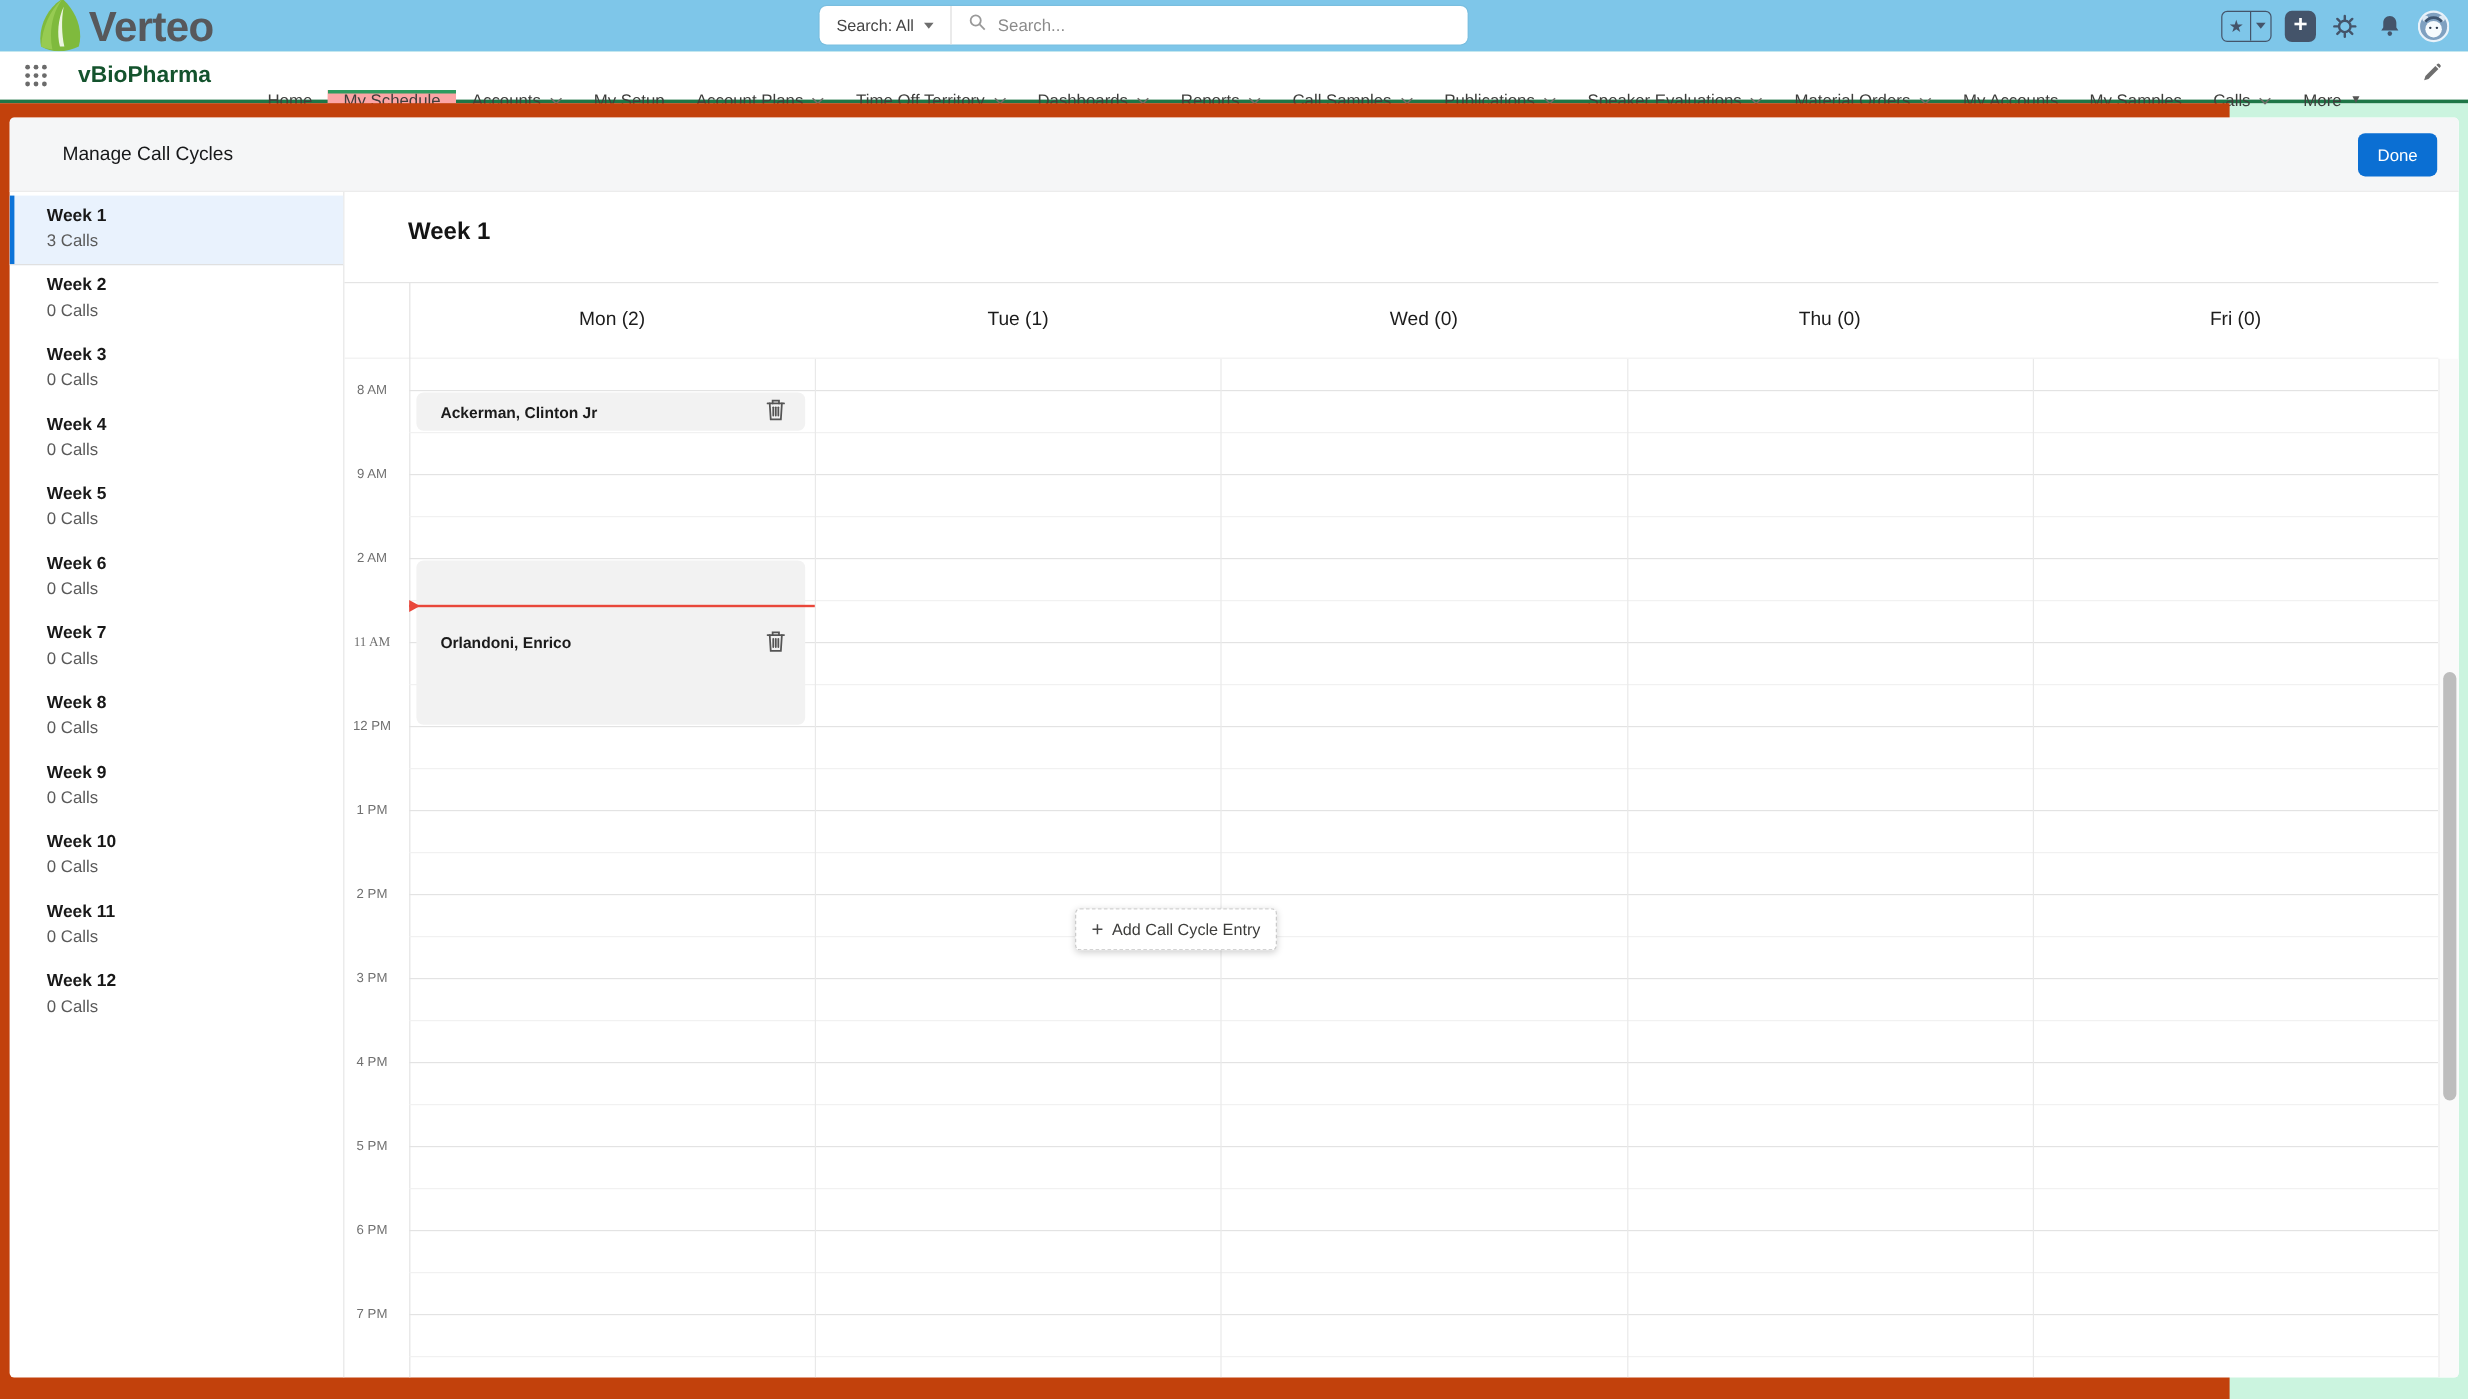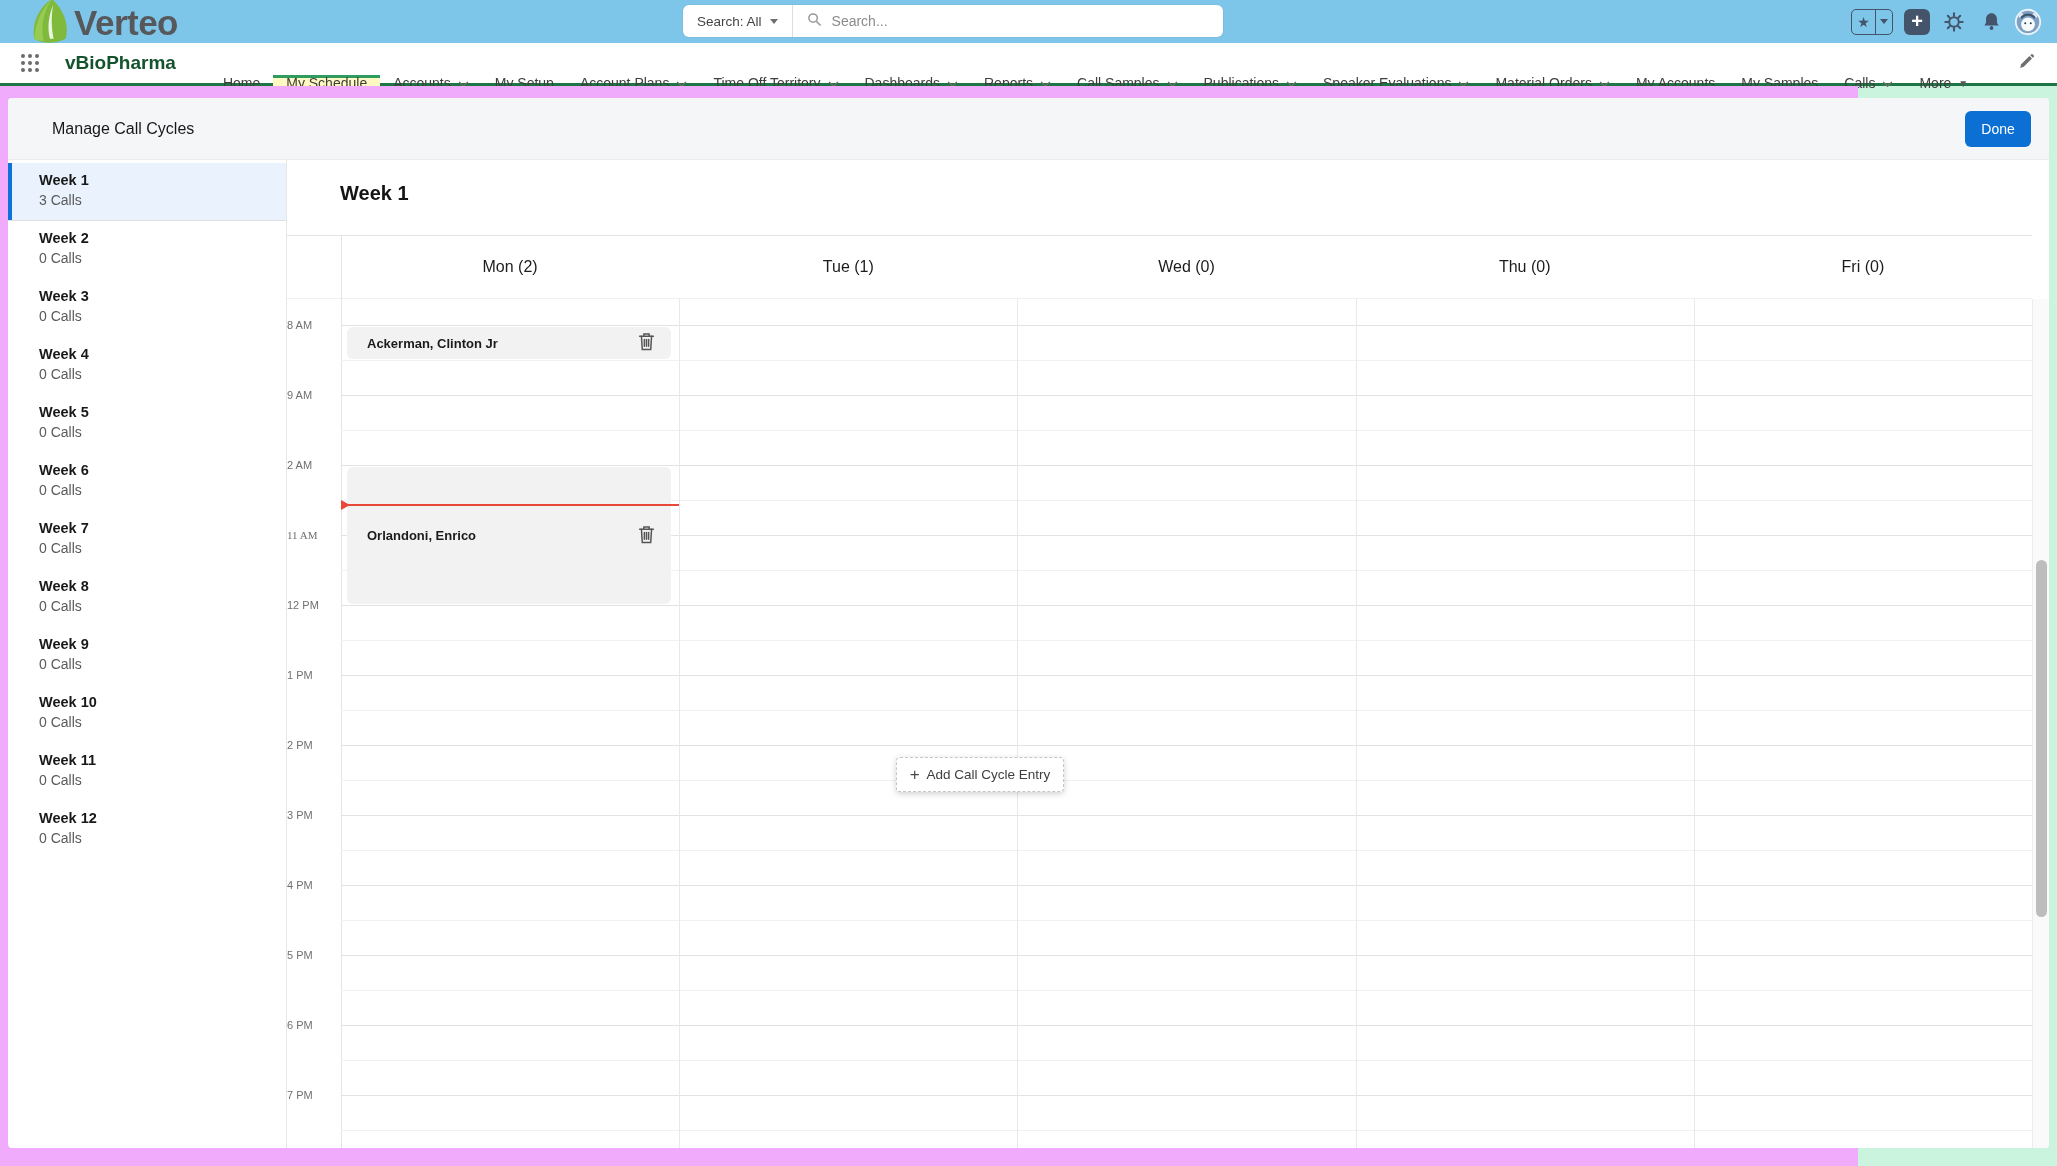--- a/index.html
+++ b/index.html
@@ -43,27 +43,27 @@
   .navbar { position:absolute; left:0; top:43px; width:2057px; height:43px; background:#fff;
     border-bottom:3px solid #1E7647; display:flex; align-items:stretch; }
   .waffle { width:18px; height:18px; display:grid; grid-template-columns:repeat(3,1fr);
     gap:3px; align-self:center; margin-left:21px; cursor:pointer; }
   .waffle span { width:4px; height:4px; border-radius:50%; background:#6B6B6B; }
   .appname { align-self:center; font-size:19px; font-weight:bold; color:#14532d;
     margin-left:26px; margin-right:34px; }
   .tabs { display:flex; align-items:flex-end;margin-top:48px; }
   .tab { display:flex; align-items:center; gap:7px; padding:0 13px; font-size:14px;
     color:#3E3E3C; cursor:pointer; white-space:nowrap; }
-  .tab.active { background:#fef9c3; box-shadow:inset 0 3px 0 #2E9B5F; }
+  .tab.active { background:#fca5a5; box-shadow:inset 0 3px 0 #2E9B5F; }
   .tab .filled-caret { font-size:10px; color:#555; }
   .nav-edit { margin-left:auto; margin-right:22px; align-self:center; cursor:pointer; }
 
   
   .workspace { position:absolute; left:0; top:86px; width:1858px; height:1080px;
-    background:#f0abfc; }
+    background:#c2410c; }
   .card { position:absolute; left:8px; top:12px; width:2041px; height:1050px;
     background:#fff; border-radius:4px; overflow:hidden; }
 
   .card-header { position:absolute; left:0; top:0; width:100%; height:62px; background:#F5F6F7;
     border-bottom:1px solid #ECECEC; display:flex; align-items:center; }
   .card-title { font-size:16px; color:#17181A; margin-left:44px; }
   .done-btn { margin-left:auto; margin-right:18px; width:66px; height:36px; background:#0B6FD3;
     color:#fff; border:none; border-radius:6px; font-size:14px; cursor:pointer;
     font-family:"Liberation Sans", sans-serif; }
 
@@ -85,21 +85,21 @@
   .day-header { position:absolute; left:0; right:17px; top:75px; height:64px;
     border-top:1px solid #E4E4E4; border-bottom:1px solid #F0F0F0; display:flex; }
   .day-header .gutter { width:54px; }
   .day-cell { flex:1; display:flex; align-items:center; justify-content:center;
     font-size:16px; color:#1C1C1C; }
   .gutter-vline { position:absolute; left:54px; top:75px; bottom:0; width:1px; background:#E4E4E4; }
 
   .grid { position:absolute; left:0; right:17px; top:139px; bottom:0; overflow:hidden; }
   .hline { position:absolute; left:54px; right:0; height:1px; background:#E3E3E3; }
   .hline.half { background:#F1F1F1; }
-  .tlabel { position:absolute; width:46px; text-align:left; font-size:11px; color:#707070;
+  .tlabel { position:absolute; width:46px; text-align:center; font-size:11px; color:#707070;
     transform:translateY(-6px); }
   .vline { position:absolute; top:0; bottom:0; width:1px; background:#E9E9E9; }
 
   .event { position:absolute; background:#F2F2F2; border-radius:6px; display:flex;
     align-items:center; cursor:pointer; }
   .event .etitle { font-size:13px; font-weight:bold; color:#1B1B1B; margin-left:20px; flex:1; }
   .trash-btn { margin-right:14px; background:none; border:none; cursor:pointer; padding:2px; }
 
   .now-line { position:absolute; height:2px; background:#E9473A; }
   .now-line::before { content:""; position:absolute; left:0; top:-4px; width:0; height:0;

